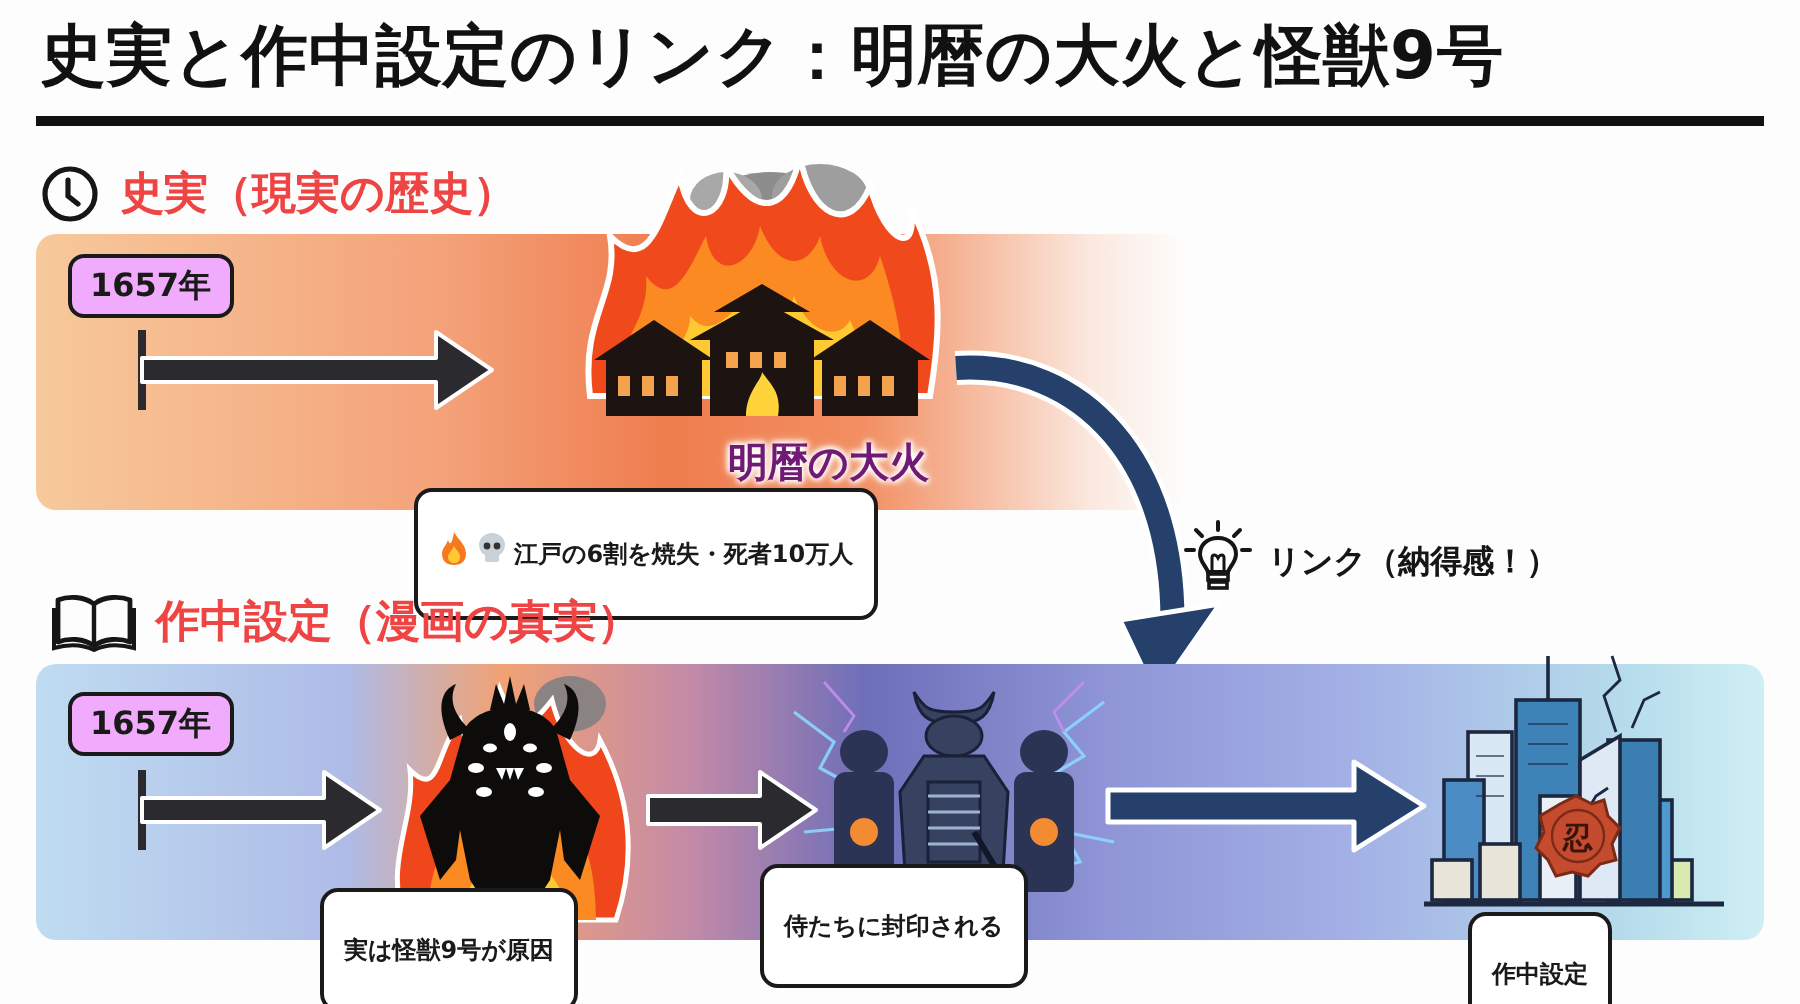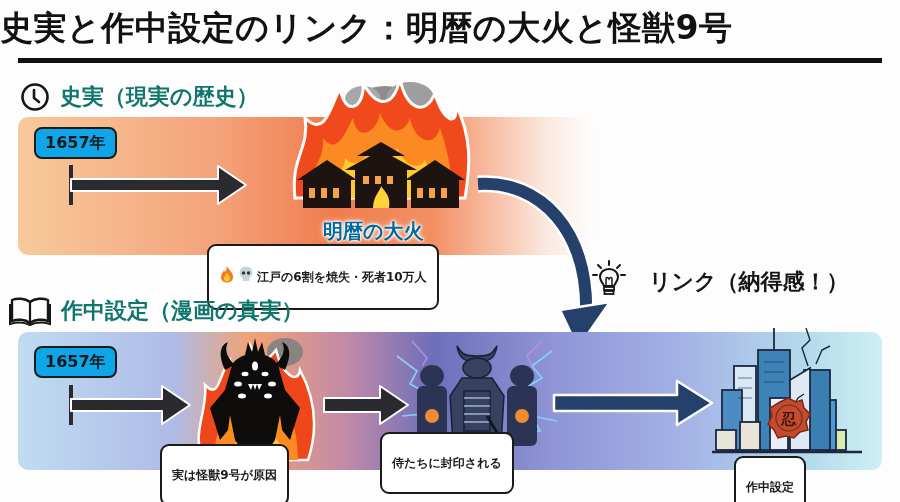--- a/index.html
+++ b/index.html
@@ -1,50 +1,51 @@
 <!DOCTYPE html>
 <html><head>
 <meta charset="utf-8">
 <style>
   * { box-sizing: border-box; margin: 0; padding: 0; }
   html, body { width: 900px; height: 502px; overflow: hidden; background: #fdfdfd; }
   body { position: relative; font-family: "DejaVu Sans", "Liberation Sans", sans-serif; color: #1a1a1a; }
 
   .title {
-    position: absolute; left: 0; top: 6px; width: 752px; text-align: left;
+    position: absolute; left: 0; top: 6px; width: 752px; text-align: right;
     font-size: 33px; font-weight: bold; letter-spacing: 0.5px; color: #111;
   }
   .title-rule { position: absolute; left: 18px; top: 58px; width: 864px; height: 5px; background: #111; }
 
-  .section-head { position: absolute; display: flex; align-items: center; gap: 10px; font-size: 22px; font-weight: bold; color: #0f766e; }
+  .section-head { position: absolute; display: flex; align-items: center; gap: 10px; font-size: 22px; font-weight: bold; color: #ef4444; }
   .section-head svg { display: block; }
 
   .panel { position: absolute; border-radius: 10px; overflow: hidden; }
   .panel-history {
     left: 18px; top: 117px; width: 575px; height: 138px;
     background: linear-gradient(90deg, #f7c99b 0%, #f4a27a 35%, #ef7d4e 55%, #f28f62 72%, rgba(250,220,205,0.6) 92%, rgba(255,255,255,0) 100%);
   }
   .panel-fiction {
     left: 18px; top: 332px; width: 864px; height: 138px;
     background: linear-gradient(90deg, #bfdcf1 0%, #aebbe7 18%, #f1a274 27%, #c28aa8 38%, #6d6fb9 48%, #8f95d6 62%, #a3b0e6 76%, #b6dceb 92%, #cfeff4 100%);
   }
 
   .year-box {
-    position: absolute; background: #0ea5e9; border: 2.5px solid #1a1a1a; border-radius: 8px;
+    position: absolute; background: #f0abfc; border: 2.5px solid #1a1a1a; border-radius: 8px;
     font-size: 16px; font-weight: bold; padding: 5px 9px; line-height: 18px;
   }
   .caption-box {
     position: absolute; background: #fff; border: 2.5px solid #1a1a1a; border-radius: 9px;
     font-size: 12px; font-weight: bold; padding: 19px 10px; line-height: 20px; white-space: nowrap;
   }
   .event-name {
-    position: absolute; font-size: 20px; font-weight: bold; color: #0369a1;
+    position: absolute; font-size: 20px; font-weight: bold; color: #701a75;
     text-shadow: 0 0 3px #fff, 0 0 3px #fff, 0 0 3px #fff, 0 0 6px #fff;
-  }
-  .link-label { position: absolute; display: flex; align-items: center; gap: 23px; font-size: 22px; font-weight: bold; color: #161616; }
+    margin-left: 41px;
+  }
+  .link-label { position: absolute; display: flex; align-items: center; gap: 8px; font-size: 16px; font-weight: bold; color: #161616; }
 
   svg.abs { position: absolute; overflow: visible; }
 </style>
 </head>
 <body>
 
 <div class="title">史実と作中設定のリンク：明暦の大火と怪獣9号</div>
 <div class="title-rule"></div>
 
 <div class="section-head" style="left:20px; top:82px;">
@@ -135,21 +136,21 @@
       </g>
       <path d="M17 9 C11 9 8 13 8 17 C8 21 11 23 12 26 L22 26 C23 23 26 21 26 17 C26 13 23 9 17 9 Z" fill="#fff" stroke="#161616" stroke-width="2"></path>
       <path d="M14 26 L14 19 M20 26 L20 19 M14 19 C14 17 16 17 17 19 C18 17 20 17 20 19" fill="none" stroke="#161616" stroke-width="1.5"></path>
       <rect x="12" y="27" width="10" height="3" fill="none" stroke="#161616" stroke-width="1.8"></rect>
       <rect x="12.5" y="31" width="9" height="3" fill="none" stroke="#161616" stroke-width="1.8"></rect>
     </svg>
   </span>
   <span>リンク（納得感！）</span>
 </div>
 
-<div class="section-head" style="left:9px; top:296px;font-family:Liberation Mono, monospace;">
+<div class="section-head" style="left:26px; top:296px;font-family:Liberation Mono, monospace;">
   <span>
     <svg width="42" height="30" viewBox="0 0 42 30">
       <path d="M21 6 C16 2 8 2 3 4 L3 25 C8 23 16 23 21 27 C26 23 34 23 39 25 L39 4 C34 2 26 2 21 6 Z" fill="none" stroke="#161616" stroke-width="2.4" stroke-linejoin="round"></path>
       <line x1="21" y1="6" x2="21" y2="27" stroke="#161616" stroke-width="2.2"></line>
       <path d="M1 8 L1 28 C8 26 15 26 21 29 C27 26 34 26 41 28 L41 8" fill="none" stroke="#161616" stroke-width="2"></path>
     </svg>
   </span>
   <span>作中設定（漫画の真実）</span>
 </div>
 

